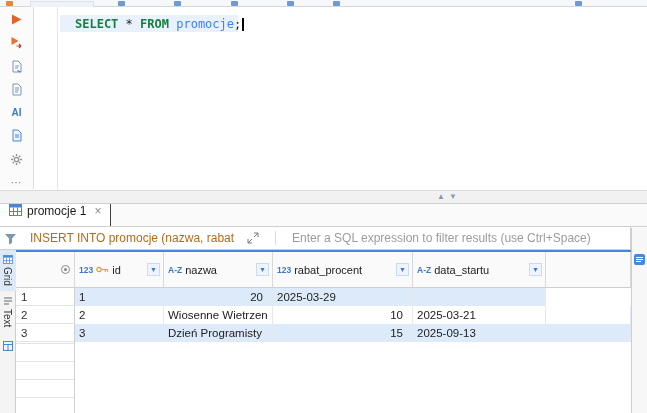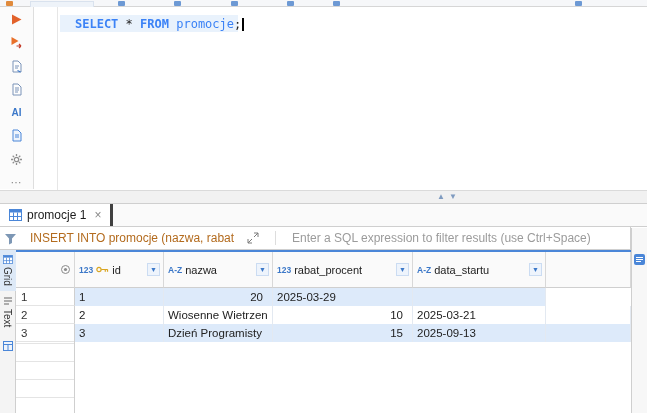--- a/index.html
+++ b/index.html
@@ -16,31 +16,31 @@
   .editor-region{top:7px;left:0;right:0;height:183px;background:#fff}
   .vtoolbar{position:absolute;left:0;top:0;bottom:1px;width:34px;background:#fbfbfb;border-right:1px solid #dedede;
     display:flex;flex-direction:column;align-items:center;padding-top:6px;gap:10px}
   .vt-item{width:16px;height:14px;display:flex;align-items:center;justify-content:center;cursor:pointer}
   .ai-label{color:#3b78c9;font-weight:bold;font-size:10px}
   .overflow-dots{color:#8a8a8a;font-size:11px;letter-spacing:1px}
   .editor{position:absolute;left:34px;right:0;top:0;bottom:0;cursor:text}
   .fold-line{position:absolute;left:23px;top:0;bottom:0;width:1px;background:#e6e6e6}
   .cur-stmt{position:absolute;left:26px;top:8px;width:178px;height:17px;background:#e9f2fc}
   .code-line{position:absolute;left:41px;top:9px;font-family:"DejaVu Sans Mono",monospace;font-size:12px;line-height:16px;white-space:pre}
-  .kw{color:#3b82f6;font-weight:bold}
+  .kw{color:#15803d;font-weight:bold}
   .tbl{color:#3b82f6}
   .caret{display:inline-block;width:2px;height:13px;background:#000;margin-left:1px;vertical-align:middle}
 
   
   .sash{top:190px;left:0;right:0;height:14px;background:#f1f1f1;border-top:1px solid #dadada;border-bottom:1px solid #cfcfcf;cursor:row-resize}
   .sash-arrows{position:absolute;left:437px;top:1px;color:#7f9bc0;font-size:8px;letter-spacing:4px}
 
   
   .rtabbar{top:204px;left:0;right:0;height:23px;background:#fafafa;border-bottom:1px solid #cfcfcf;display:flex;align-items:stretch}
-  .rtab{display:flex;align-items:center;gap:5px;padding:0 9px;background:#fff;border-right:3px solid #404040;cursor:pointer}
+  .rtab{display:flex;align-items:flex-start;gap:5px;padding:0 9px;background:#fff;border-right:1px solid #404040;cursor:pointer}
   .rtab-label{font-size:12px;color:#1c1c1c}
   .rtab-close{color:#8a8a8a;font-size:12px;margin-left:3px;cursor:pointer}
 
   
   .filterbar{top:227px;left:0;right:16px;height:23px;background:#fff;border-bottom:1px solid #cfcfcf;border-right:1px solid #cfcfcf;
     display:flex;align-items:center;gap:13px;padding:0 4px;overflow:hidden}
   .flt-applied{color:#b36b1e;white-space:nowrap;cursor:text}
   .flt-sep{width:1px;height:14px;background:#ddd;margin:0 3px}
   .flt-placeholder{color:#9b9b9b;white-space:nowrap;overflow:hidden;text-overflow:clip;cursor:text}
 

